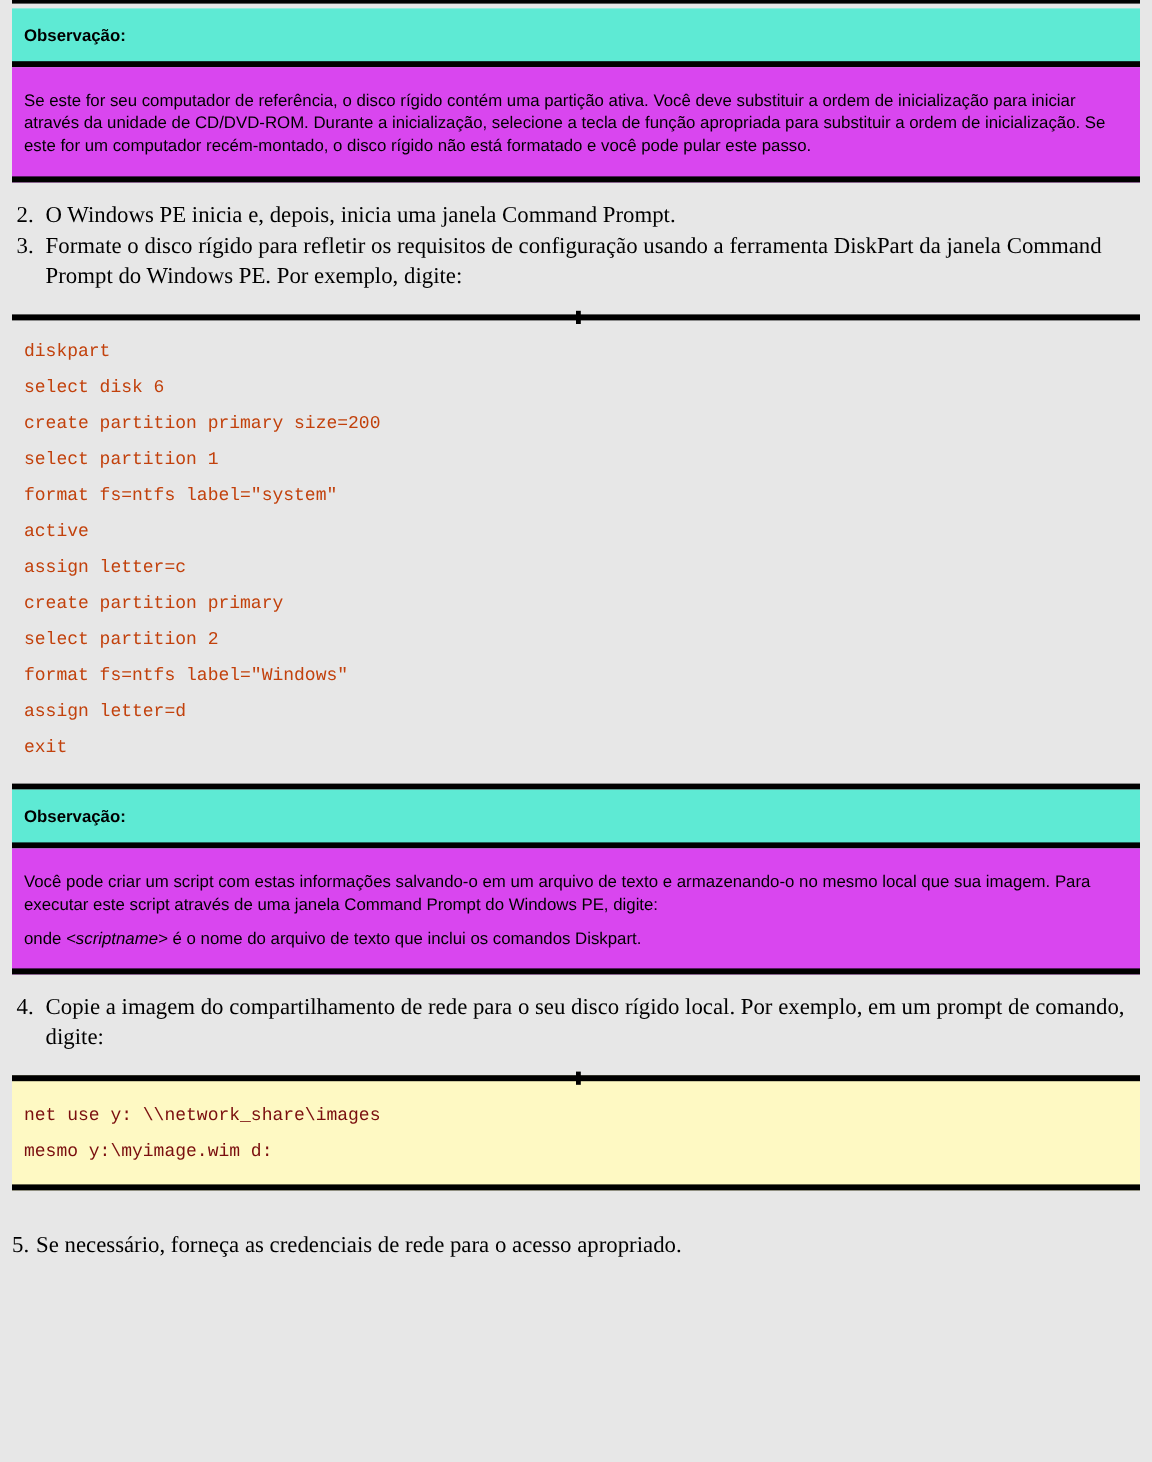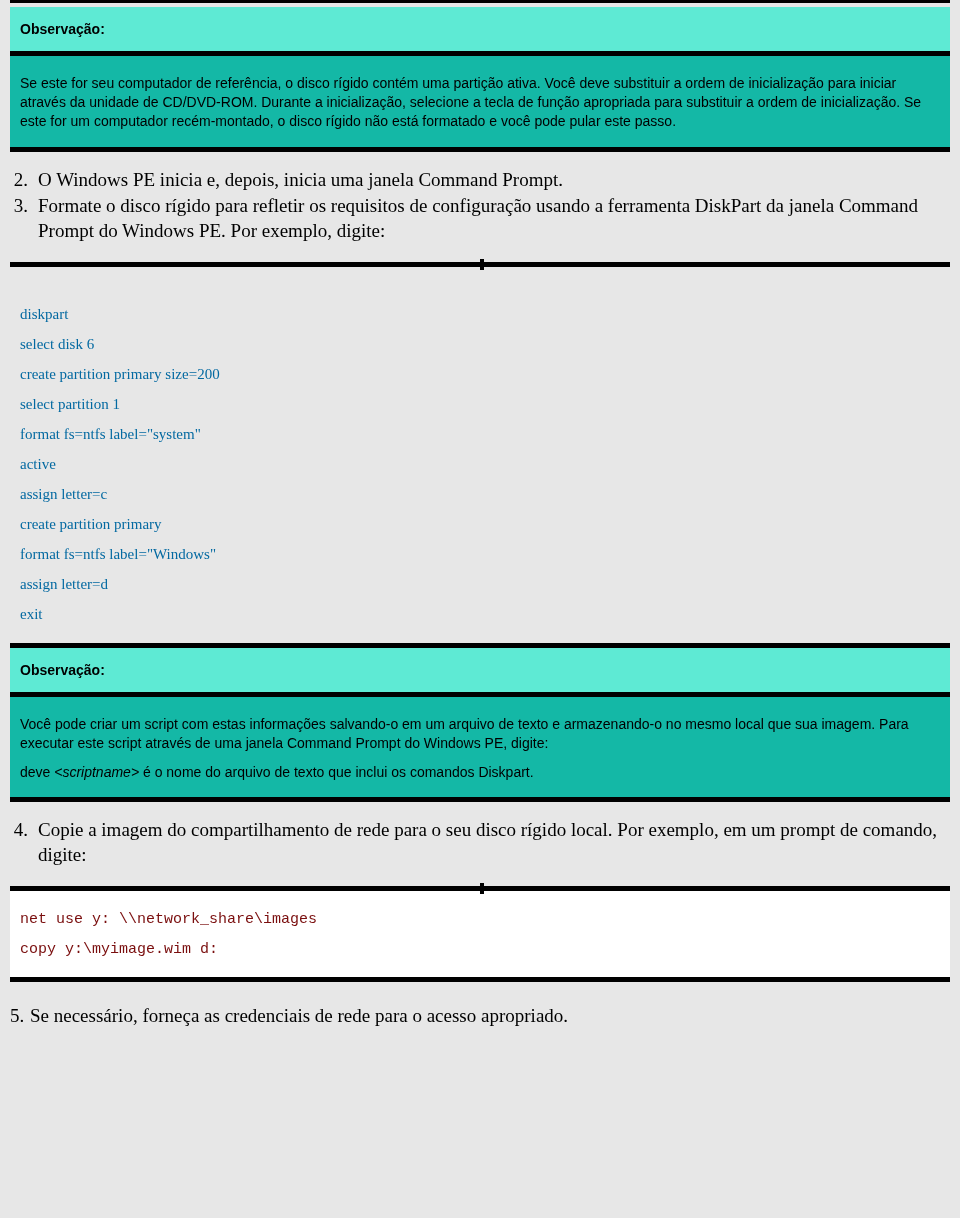--- a/index.html
+++ b/index.html
@@ -20,21 +20,21 @@
   .obs-header {
     background: #5eead4;
     padding: 14px 10px 14px 10px;
     font-family: Verdana, Arial, sans-serif;
     font-size: 14px;
     font-weight: bold;
     border-bottom: 5px solid #000;
     margin: 0 10px;
   }
   .obs-body {
-    background: #14b8a6;
+    background: #d946ef;
     padding: 18px 10px 16px 10px;
     font-family: Verdana, Arial, sans-serif;
     font-size: 14px;
     line-height: 1.35;
     margin: 0 10px;
     border-bottom: 5px solid #000;
   }
   .obs-body .code {
     font-family: "Courier New", monospace;
     color: #7a0e0e;
@@ -76,36 +76,36 @@
     content: "";
     position: absolute;
     left: 50%;
     top: -3px;
     width: 4px;
     height: 11px;
     background: #000;
   }
   .code-block {
     background: #e7e7e7;
-    padding: 32px 10px 14px 10px;
-    font-family: Liberation Serif, serif;
+    padding: 12px 10px 14px 10px;
+    font-family: Liberation Mono, monospace;
     font-size: 15px;
-    color: #0369a1;
+    color: #c2410c;
     line-height: 2;
     border-bottom: 5px solid #000;
   }
   .code-block div { white-space: pre; }
   .code-block-sm {
-    background: #ffffff;
+    background: #fef9c3;
     padding: 14px 10px 12px 10px;
     font-family: "Courier New", monospace;
     font-size: 15px;
     color: #7a0e0e;
     line-height: 2;
-    margin: 6px 10px 0 10px;
+    margin: 6px 10px 12px 10px;
     border-top: 5px solid #000;
     border-bottom: 5px solid #000;
     position: relative;
   }
   .code-block-sm::before {
     content: "";
     position: absolute;
     left: 50%;
     top: -8px;
     width: 4px;
@@ -150,47 +150,48 @@
   <div class="code-block-top"></div>
   <div class="code-block" id="code1">
       <div>diskpart</div>
       <div>select disk 6</div>
       <div>create partition primary size=200</div>
       <div>select partition 1</div>
       <div>format fs=ntfs label="system"</div>
       <div>active</div>
       <div>assign letter=c</div>
       <div>create partition primary</div>
+      <div>select partition 2</div>
       <div>format fs=ntfs label="Windows"</div>
       <div>assign letter=d</div>
       <div>exit</div>
     </div>
 </div>
 
 <div class="obs-header" style="margin-top:0;">Observação:</div>
 <div class="obs-body">
   <div>
     <span>Você pode criar um script com estas informações salvando-o em um arquivo de texto e armazenando-o no mesmo local que sua imagem. Para executar este script através de uma janela </span><span class="bold">Command Prompt</span><span> do Windows PE, digite:</span>
   </div>
   <div style="height:10px;"></div>
   <div>
-    <span>deve </span><span class="italic">&lt;scriptname&gt;</span><span> é o nome do arquivo de texto que inclui os comandos Diskpart.</span>
+    <span>onde </span><span class="italic">&lt;scriptname&gt;</span><span> é o nome do arquivo de texto que inclui os comandos Diskpart.</span>
   </div>
 </div>
 
 <div class="list-block">
   <div class="list-item">
     <div class="list-num">4.</div>
     <div class="list-text">Copie a imagem do compartilhamento de rede para o seu disco rígido local. Por exemplo, em um prompt de comando, digite:</div>
   </div>
 </div>
 
 <div class="code-block-sm" id="code2">
     <div>net use y: \\network_share\images</div>
-    <div>copy y:\myimage.wim d:</div>
+    <div>mesmo y:\myimage.wim d:</div>
   </div>
 
 <div class="list-block-outer">
   <div class="list-item">
     <div class="list-num">5.</div>
     <div class="list-text">Se necessário, forneça as credenciais de rede para o acesso apropriado.</div>
   </div>
 </div>
 
 </body></html>

